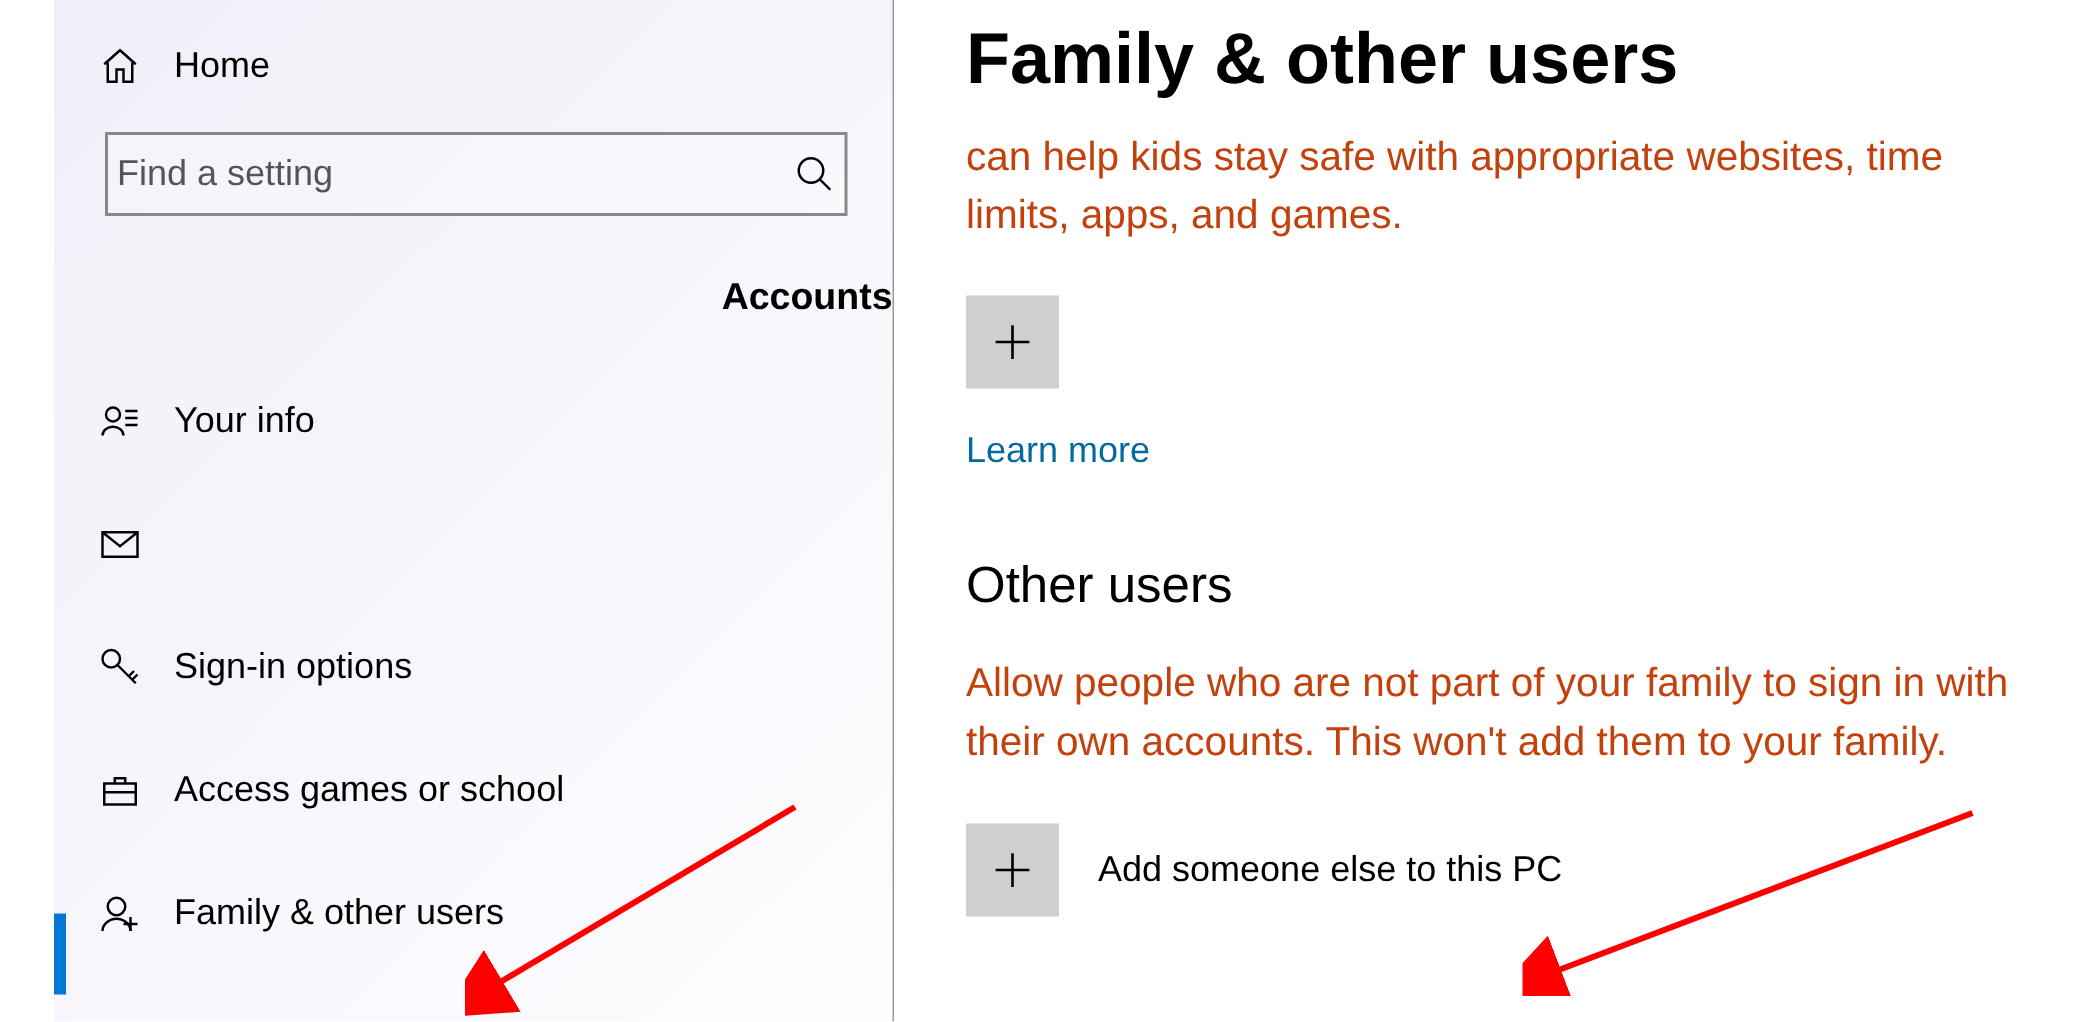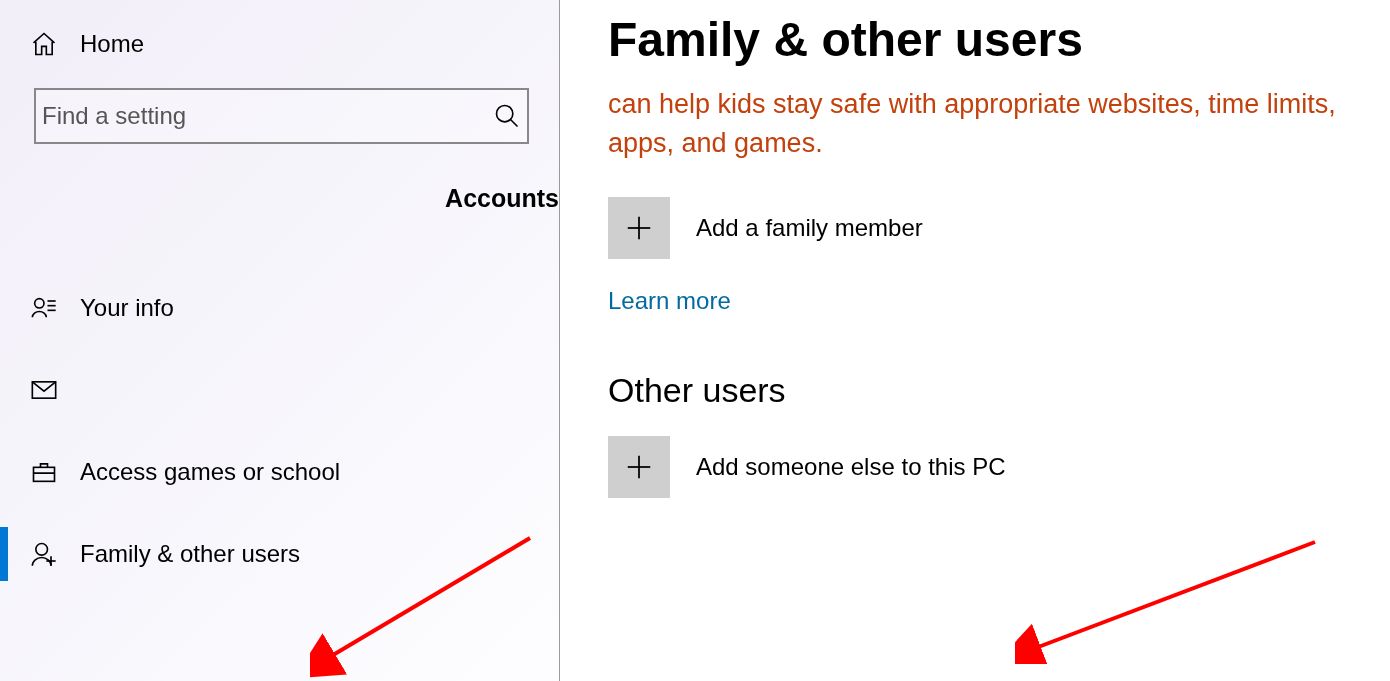--- a/index.html
+++ b/index.html
@@ -14,20 +14,21 @@
   }
   
   .sidebar {
     width: 560px;
     height: 100%;
     background: linear-gradient(135deg, #f2eef8 0%, #f6f4fb 40%, #fdfdff 100%);
     border-right: 1px solid #9a9a9a;
     padding-top: 12px;
     position: relative;
     border-left: 4px solid #0078d4;
+    margin-left: 36px;
   }
   .sidebar::before {
     
     content:"";
   }
   .home-row {
     display: flex;
     align-items: center;
     gap: 22px;
     padding: 18px 0 18px 26px;
@@ -55,21 +56,21 @@
   .search-box input::placeholder { color: #555; }
   .category-title {
     font-size: 25px;
     font-weight: 600;
     padding: 18px 0 18px 30px;
     text-align: right;
   }
   .nav-list { margin-top: 36px; }
   .nav-item {
     display: flex;
-    align-items: center;
+    align-items: flex-start;
     gap: 22px;
     padding: 0 0 0 26px;
     height: 82px;
     font-size: 24px;
     cursor: pointer;
     position: relative;
   }
   .nav-item.active::before {
     content: "";
     position: absolute;
@@ -181,20 +182,29 @@
 
     <div class="nav-item">
       <span class="icon">
         <svg viewBox="0 0 24 24">
             <rect x="2" y="5" width="20" height="14"></rect>
             <path d="M2 5 L12 13 L22 5"></path>
           </svg>
       </span>
     </div>
 
+    <div class="nav-item">
+      <span class="icon">
+        <svg viewBox="0 0 24 24">
+            <circle cx="7" cy="7" r="5"></circle>
+            <path d="M10 10 L21 21 M17 17 L20 14 M19 19 L22 16"></path>
+          </svg>
+      </span>
+      <span>Sign-in options</span>
+    </div>
 
     <div class="nav-item">
       <span class="icon">
         <svg viewBox="0 0 24 24">
             <rect x="3" y="8" width="18" height="12"></rect>
             <path d="M9 8 V5 H15 V8 M3 13 H21"></path>
           </svg>
       </span>
       <span>Access games or school</span>
     </div>
@@ -219,27 +229,27 @@
 
   <p class="body-text">can help kids stay safe with appropriate websites, time limits, apps, and games.</p>
 
   <div class="add-row">
     <div class="plus-box">
       <svg viewBox="0 0 24 24">
           <line x1="12" y1="3" x2="12" y2="21"></line>
           <line x1="3" y1="12" x2="21" y2="12"></line>
         </svg>
     </div>
-    <span class="add-label">Add a family member</span>
   </div>
 
   <a class="link">Learn more</a>
 
   <h2 class="section-title">Other users</h2>
 
+  <p class="body-text">Allow people who are not part of your family to sign in with their own accounts. This won't add them to your family.</p>
 
   <div class="add-row">
     <div class="plus-box">
       <svg viewBox="0 0 24 24">
           <line x1="12" y1="3" x2="12" y2="21"></line>
           <line x1="3" y1="12" x2="21" y2="12"></line>
         </svg>
     </div>
     <span class="add-label">Add someone else to this PC</span>
   </div>

